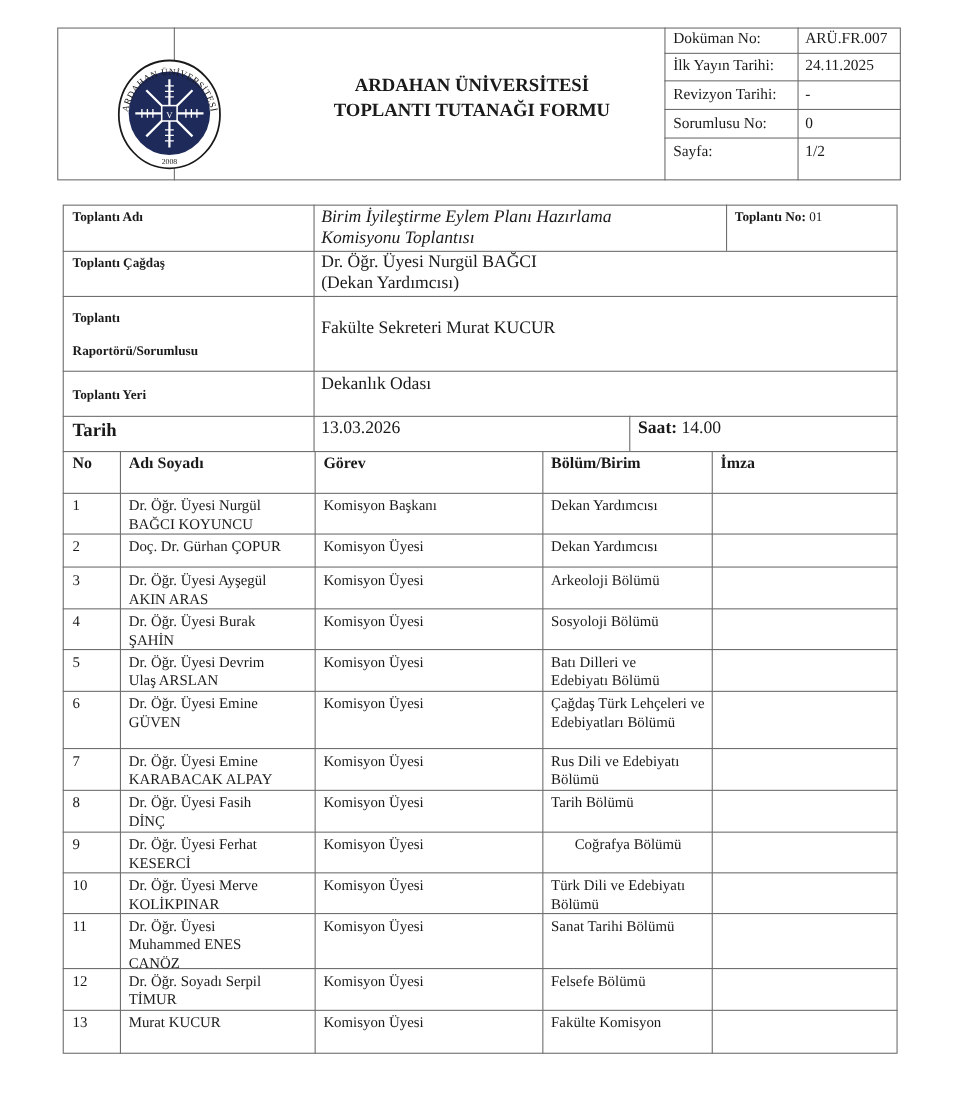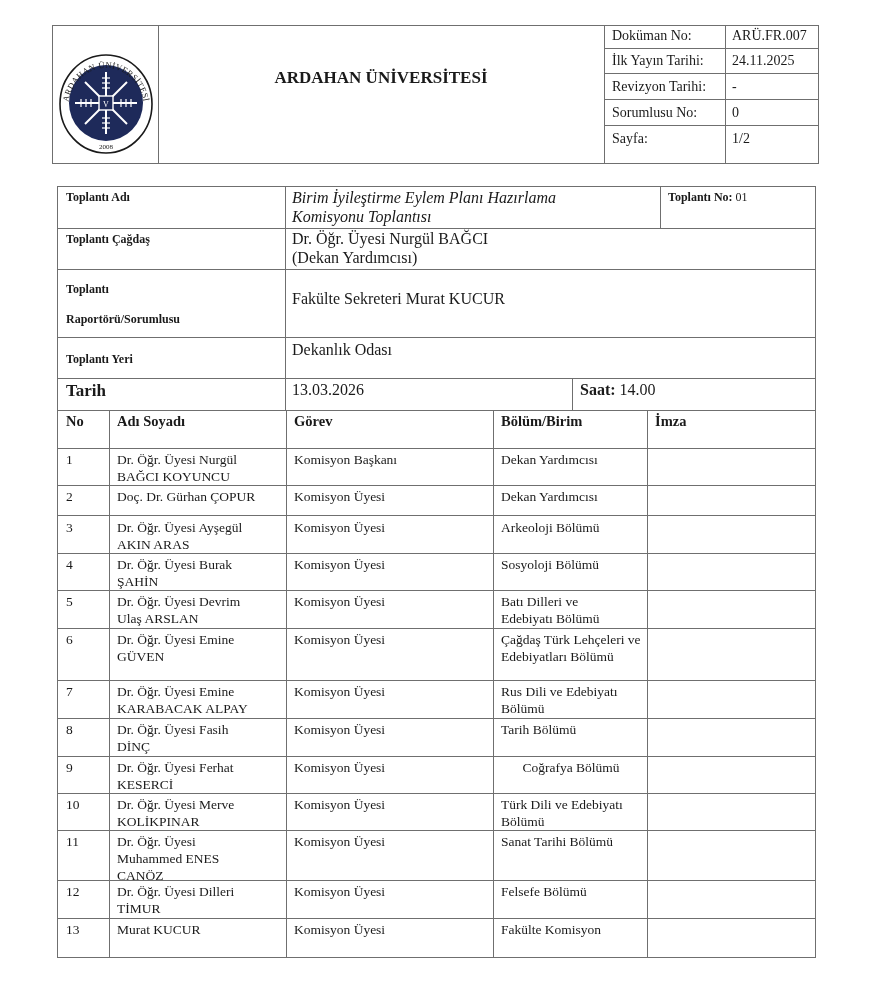--- a/index.html
+++ b/index.html
@@ -1,18 +1,18 @@
 <!DOCTYPE html>
 <html><head>
 <meta charset="utf-8">
 <style>
   html, body { margin: 0; padding: 0; background: #ffffff; }
   body { width: 872px; height: 1000px; position: relative; overflow: hidden;
          font-family: "Liberation Serif", "DejaVu Serif", serif; color: #1a1a1a; }
-  .abs { position: absolute; box-sizing: border-box; }
+  .abs { position: absolute; box-sizing: border-box; margin-left: 48px; }
   .hline { position: absolute; height: 1px; background: #6f6f6f; }
   .vline { position: absolute; width: 1px; background: #6f6f6f; }
   .frame { position: absolute; border: 1px solid #6f6f6f; box-sizing: border-box; }
   .t { position: absolute; white-space: nowrap; line-height: 17px; }
   .hdr-title { font-weight: bold; font-size: 17px; text-align: center; line-height: 22px; }
   .meta { font-size: 14px; }
   .lbl { font-weight: bold; font-size: 12px; }
   .val { font-size: 16px; line-height: 18px; }
   .ital { font-style: italic; }
   .th { font-weight: bold; font-size: 14.5px; }
@@ -59,20 +59,21 @@
     <path id="ringpath" d="M 10 56 A 38 40 0 0 1 86 56" fill="none"></path>
     <text font-size="8.5" fill="#1a1a1a" font-family="Liberation Serif, serif" letter-spacing="0.4">
       <textPath href="#ringpath" startOffset="50%" text-anchor="middle">ARDAHAN ÜNİVERSİTESİ</textPath>
     </text>
     <text x="48" y="97" font-size="7" fill="#1a1a1a" text-anchor="middle" font-family="Liberation Serif, serif">2008</text>
   </svg>
 </div>
 
 <div class="abs hdr-title" style="left:158px; top:67px; width:446px;">
   <div>ARDAHAN ÜNİVERSİTESİ</div>
+  <div>TOPLANTI TUTANAĞI FORMU</div>
 </div>
 
 <div class="t meta" style="left:612px; top:27px;">Doküman No:</div>
 <div class="t meta" style="left:732px; top:27px;">ARÜ.FR.007</div>
 <div class="t meta" style="left:612px; top:52px;">İlk Yayın Tarihi:</div>
 <div class="t meta" style="left:732px; top:52px;">24.11.2025</div>
 <div class="t meta" style="left:612px; top:78px;">Revizyon Tarihi:</div>
 <div class="t meta" style="left:732px; top:78px;">-</div>
 <div class="t meta" style="left:612px; top:104px;">Sorumlusu No:</div>
 <div class="t meta" style="left:732px; top:104px;">0</div>
@@ -225,21 +226,21 @@
 <div>
   <div class="t cell" style="left:66px; top:833px;">11</div>
   <div class="t cell" style="left:117px; top:833px; width:120px;">Dr. Öğr. Üyesi Muhammed ENES CANÖZ</div>
   <div class="t cell" style="left:294px; top:833px;">Komisyon Üyesi</div>
   <div class="t cell" style="left:501px; top:833px; width:142px;">Sanat Tarihi Bölümü</div>
   <div class="abs" style="left:648px; top:831px; width:167px; height:49px;"></div>
 </div>
 
 <div>
   <div class="t cell" style="left:66px; top:883px;">12</div>
-  <div class="t cell" style="left:117px; top:883px; width:140px;">Dr. Öğr. Üyesi Dilleri TİMUR</div>
+  <div class="t cell" style="left:117px; top:883px; width:140px;">Dr. Öğr. Soyadı Serpil TİMUR</div>
   <div class="t cell" style="left:294px; top:883px;">Komisyon Üyesi</div>
   <div class="t cell" style="left:501px; top:883px; width:140px;">Felsefe Bölümü</div>
   <div class="abs" style="left:648px; top:881px; width:167px; height:37px;"></div>
 </div>
 
 <div>
   <div class="t cell" style="left:66px; top:921px;">13</div>
   <div class="t cell" style="left:117px; top:921px; width:160px;">Murat KUCUR</div>
   <div class="t cell" style="left:294px; top:921px;">Komisyon Üyesi</div>
   <div class="t cell" style="left:501px; top:921px; width:140px;">Fakülte Komisyon</div>

